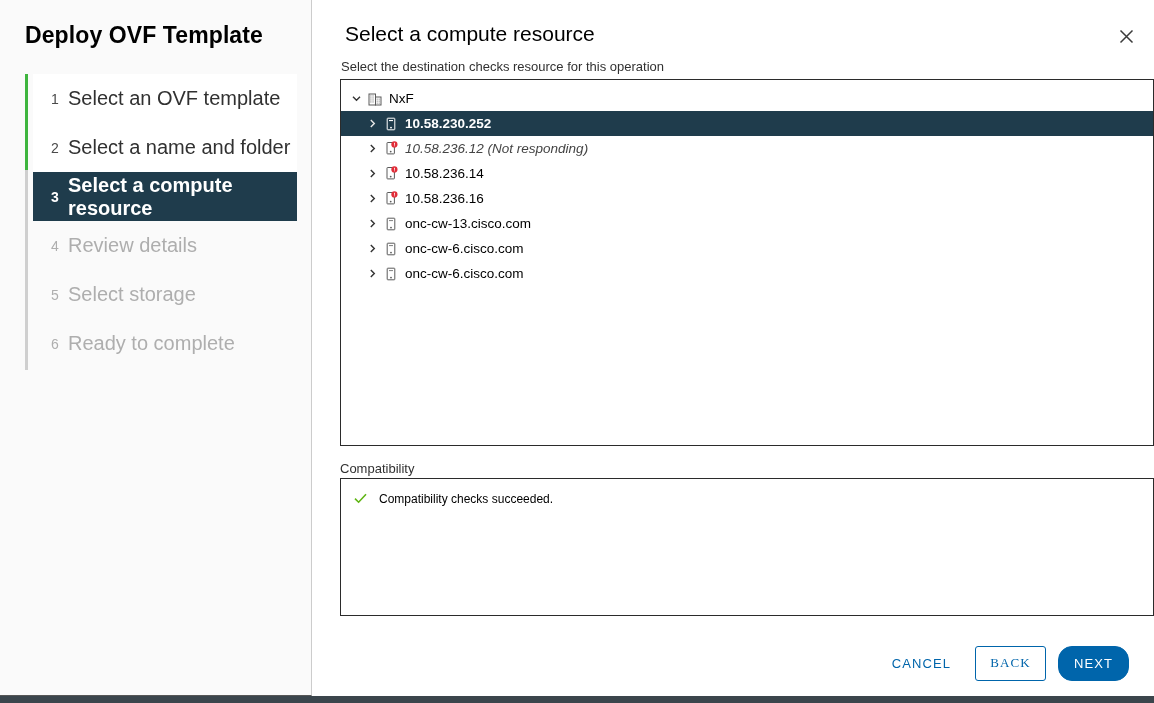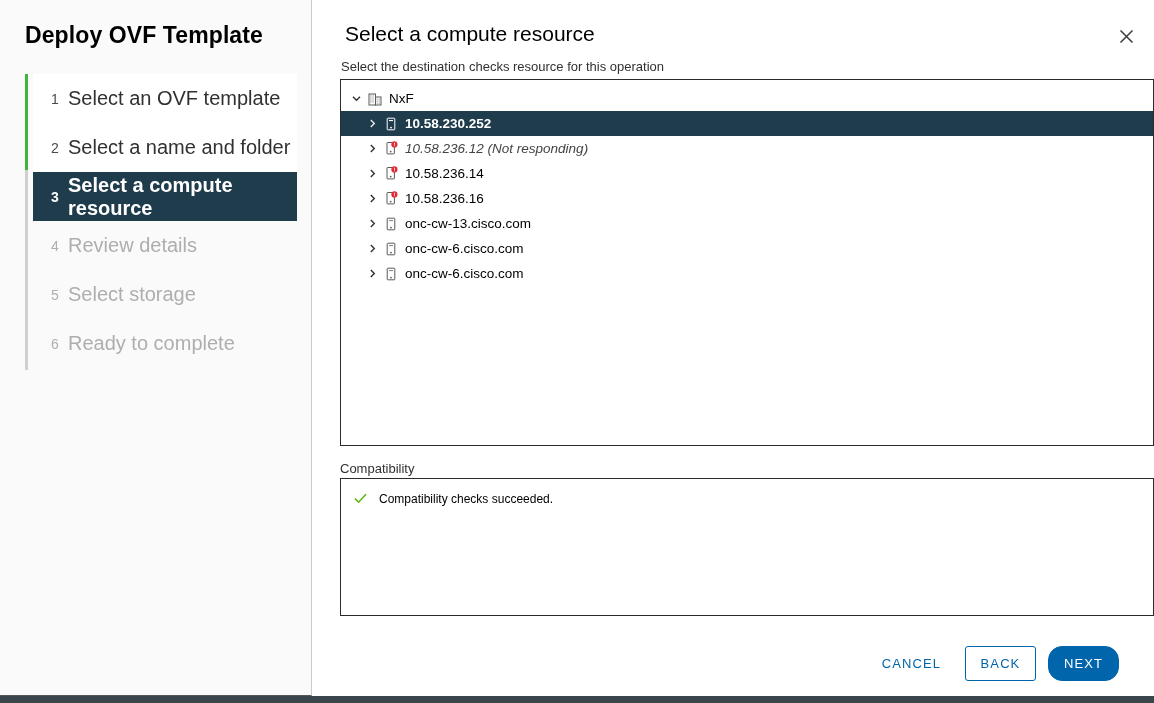--- a/index.html
+++ b/index.html
@@ -225,21 +225,21 @@
   
   .footer {
     position: absolute;
     left: 0;
     right: 0;
     bottom: 7px;
     height: 66px;
     display: flex;
     align-items: center;
     justify-content: flex-end;
-    padding-right: 35px;
+    padding-right: 25px;
     box-sizing: border-box;
   }
   .btn {
     font-family: "Liberation Sans", sans-serif;
     font-size: 13px;
     letter-spacing: 1.1px;
     cursor: pointer;
     border: none;
     background: none;
     box-sizing: border-box;
@@ -251,20 +251,21 @@
   }
   .btn-outline {
     color: #0065ab;
     background: #ffffff;
     border: 1px solid #0065ab;
     border-radius: 3px;
     height: 35px;
     min-width: 71px;
     padding: 0 14px;
     margin-right: 12px;
+    font-family: Liberation Serif, serif;
   }
   .btn-primary {
     color: #ffffff;
     background: #0065ab;
     border: 1px solid #0065ab;
     border-radius: 14px;
     height: 35px;
     min-width: 71px;
     padding: 0 14px;
     text-align: center;

